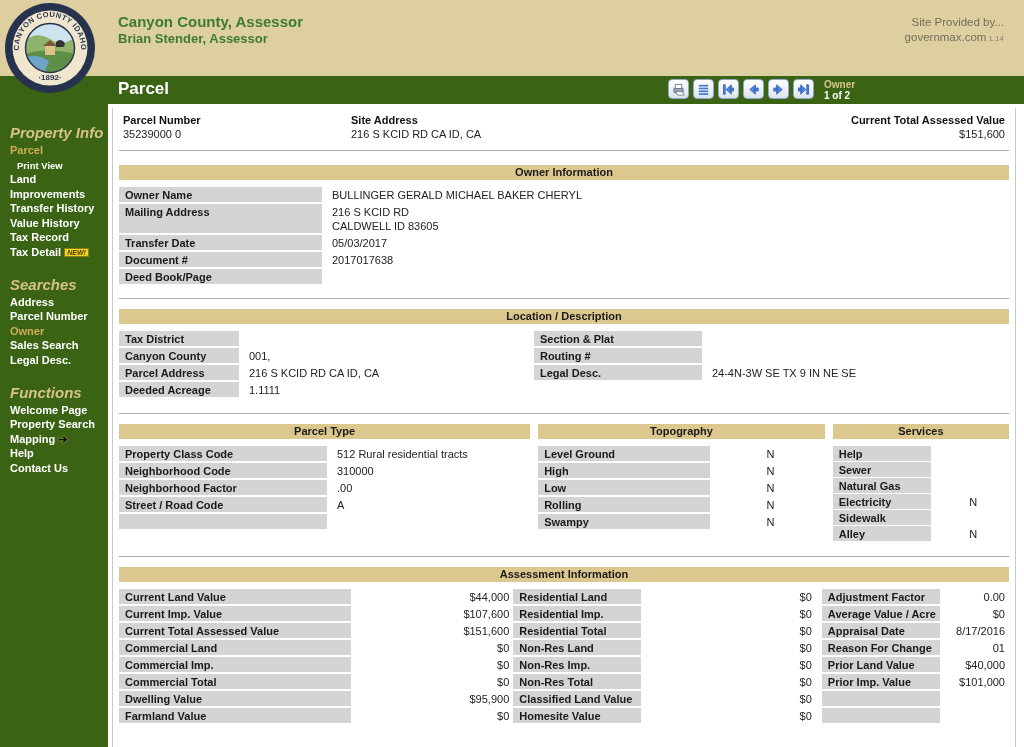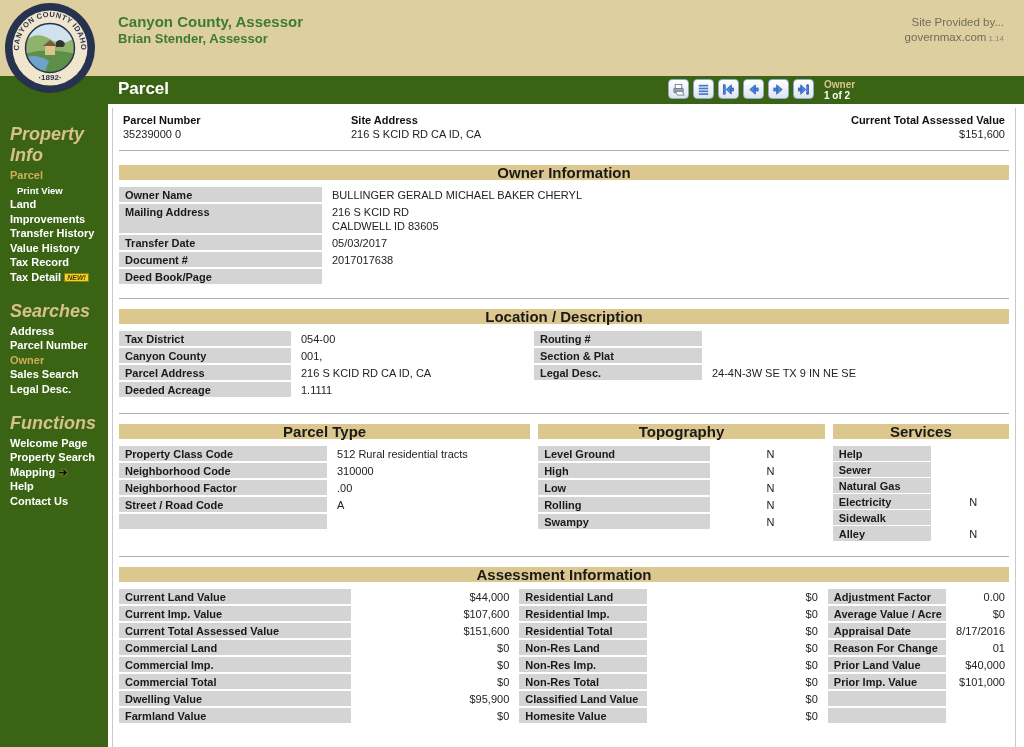--- a/index.html
+++ b/index.html
@@ -31,61 +31,61 @@
   .pager-count { color:#ffffff; }
 
   
   .layout { display:flex; height:651px; }
   .sidebar { flex:0 0 108px; background:#3a6414; padding:20px 4px 0 10px; }
   .content { flex:1; background:#fff; padding:4px 8px 0 4px; }
   .content-inner { border-left:1px solid #c9c9c9; border-right:1px solid #c9c9c9; padding:0 6px 0 6px; height:645px; overflow:hidden; }
 
   
   .nav-sec { margin-bottom:17px; }
-  .nav-heading { color:#d7c18a; font-size:18px; font-weight:bold; font-style:italic; margin-bottom:3px; }
+  .nav-heading { color:#d7c18a; font-size:15px; font-weight:bold; font-style:italic; margin-bottom:3px; }
   .nav-item { color:#ffffff; font-size:11px; font-weight:bold; line-height:13px; margin:1.5px 0; cursor:pointer; white-space:nowrap; }
   .nav-item.active .nav-label { color:#cfae57; }
   .nav-item.small { font-size:9.5px; padding-left:7px; }
   .nav-badge { background:#f2d51d; color:#4a3b00; font-size:7px; font-weight:bold; font-style:italic;
                padding:0 2px; margin-left:3px; border:1px solid #8a7a1a; border-radius:2px; vertical-align:1px; }
   .nav-badge:empty, .nav-arrow:empty { display:none; }
   .nav-arrow { color:#111; font-size:11px; margin-left:3px; text-shadow:0 0 2px #e8d44a; }
 
   
   .summary { display:flex; padding:5px 4px 9px 4px; border-bottom:1px solid #adadad; font-size:11px; line-height:14px; }
   .sum-col1 { width:228px; } .sum-col2 { flex:1; } .sum-col3 { text-align:right; }
   .sum-label { font-weight:bold; color:#111; }
   .sum-value { color:#222; }
 
   
   .section { margin-top:14px; }
   .section + .section { border-top:1px solid #adadad; padding-top:10px; }
-  .sec-hdr { background:#dcc88e; text-align:center; font-size:15px; font-weight:bold; color:#1a1a1a;
+  .sec-hdr { background:#dcc88e; text-align:center; font-size:11px; font-weight:bold; color:#1a1a1a;
              height:15px; line-height:15px; margin-bottom:7px; }
 
   .trow { display:flex; margin-bottom:2px; font-size:11px; line-height:14px; min-height:15px; }
   .lbl { background:#d4d4d4; font-weight:bold; color:#1a1a1a; padding:1px 4px 0 6px; white-space:nowrap; overflow:hidden; }
   .val { color:#222; padding:1px 4px 0 10px; white-space:pre-line; }
 
   .owner-rows .lbl { width:203px; } .owner-rows .val { flex:1; }
 
   .loc-cols { display:flex; }
   .loc-left { flex:0 0 45.5%; } .loc-right { flex:1; margin-left:10px; }
-  .loc-left .lbl { width:172px; } .loc-left .val { flex:1; }
+  .loc-left .lbl { width:120px; } .loc-left .val { flex:1; }
   .loc-right .lbl { width:168px; } .loc-right .val { flex:1; }
 
   .pt-cols { display:flex; }
   .g-pt { flex:0 0 46.2%; } .g-topo { flex:0 0 32.2%; margin-left:8px; } .g-svc { flex:1; margin-left:8px; }
   .g-pt .lbl { width:208px; } .g-pt .val { flex:1; }
   .g-topo .lbl { flex:0 0 60%; } .g-topo .val { flex:1; text-align:center; }
   .g-svc .lbl { flex:0 0 56%; } .g-svc .val { flex:1; text-align:center; }
   .g-svc .trow { min-height:14px; margin-bottom:1px; }
 
   .as-cols { display:flex; }
-  .as1 { flex:0 0 44.3%; } .as2 { flex:0 0 34%; margin-left:6px; } .as3 { flex:1; margin-left:6px; }
+  .as1 { flex:0 0 44.3%; } .as2 { flex:0 0 34%; } .as3 { flex:1; margin-left:6px; }
   .as1 .lbl { width:232px; } .as2 .lbl { width:128px; } .as3 .lbl { width:118px; }
   .as-cols .val { flex:1; text-align:right; padding-right:4px; }
 
   
   .disclaimer { margin-top:20px; font-family:"Liberation Serif", serif; font-size:13.5px;
                 color:#e31c25; line-height:16px; padding-left:2px; }
 </style>
 </head>
 <body>
 
@@ -301,43 +301,42 @@
             </div>
         </div>
 
         <div class="section">
           <div class="sec-hdr">Location / Description</div>
           <div class="loc-cols">
             <div class="loc-left">
 
             <div class="trow">
                   <div class="lbl">Tax District</div>
-                  <div class="val">054-00</div>
                 </div>
                 <div class="trow">
                   <div class="lbl">Canyon County</div>
                   <div class="val">001,</div>
                 </div>
                 <div class="trow">
                   <div class="lbl">Parcel Address</div>
                   <div class="val">216 S KCID RD CA ID, CA</div>
                 </div>
                 <div class="trow">
                   <div class="lbl">Deeded Acreage</div>
                   <div class="val">1.1111</div>
                 </div>
               </div>
             <div class="loc-right">
 
             <div class="trow">
+                  <div class="lbl">Section &amp; Plat</div>
+                  <div class="val"></div>
+                </div>
+                <div class="trow">
                   <div class="lbl">Routing #</div>
-                  <div class="val"></div>
-                </div>
-                <div class="trow">
-                  <div class="lbl">Section &amp; Plat</div>
                   <div class="val"></div>
                 </div>
                 <div class="trow">
                   <div class="lbl">Legal Desc.</div>
                   <div class="val">24-4N-3W SE TX 9 IN NE SE</div>
                 </div>
               </div>
           </div>
         </div>
 

